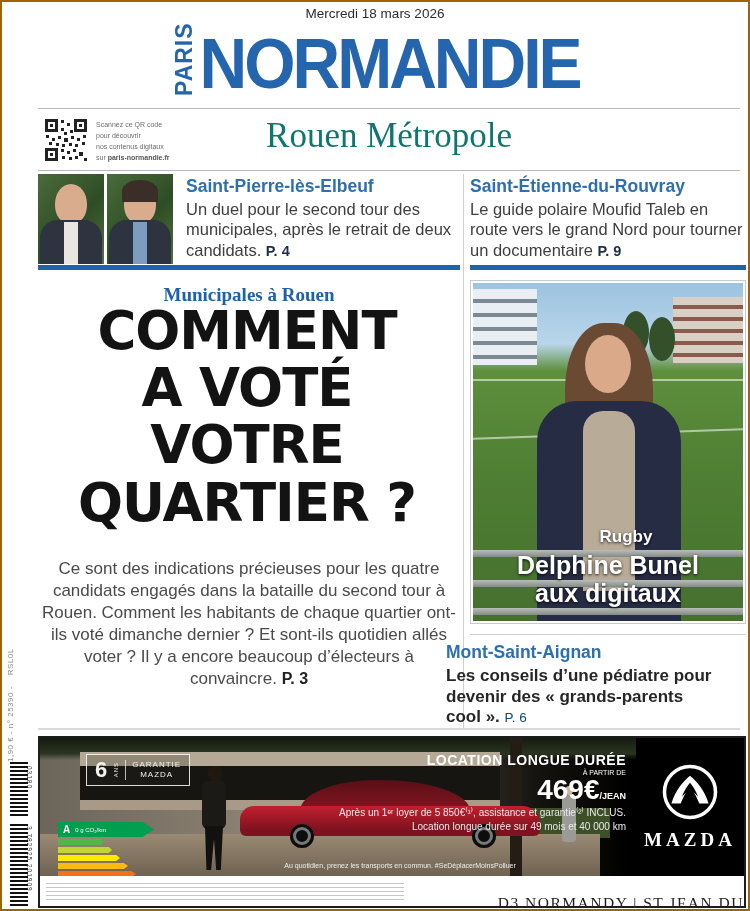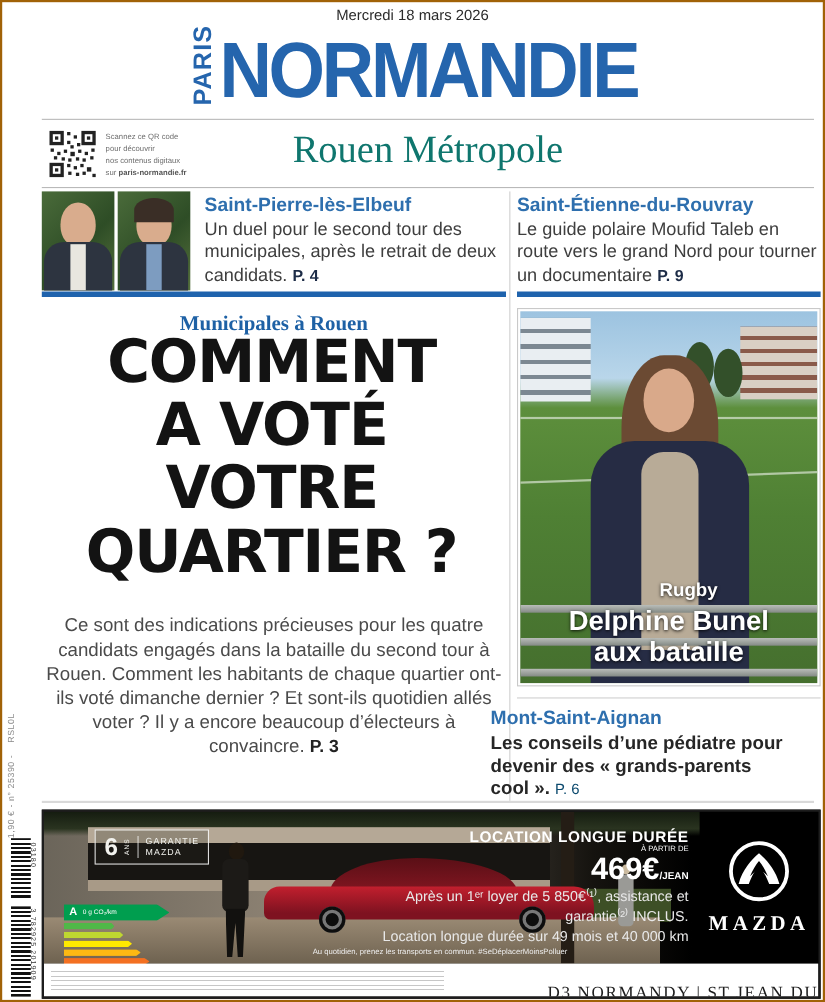--- a/index.html
+++ b/index.html
@@ -156,36 +156,36 @@
   .ad-man2 .torso { position:absolute; left:2px; top:9px; width:14px; height:47px;
                     border-radius:4px; background:#9a9a96; }
   .warranty { position:absolute; left:46px; top:16px; display:flex;
               align-items:center; gap:6px; border:1px solid rgba(255,255,255,.85);
               padding:4px 8px; color:#f2f2ee;
               background:rgba(40,38,30,.25); }
   .warranty .six { font-size:22px; font-weight:bold; line-height:1; }
   .warranty .ans { font-size:6px; letter-spacing:1px; writing-mode:vertical-rl;
                    transform:rotate(180deg); }
   .warranty .glabel { font-size:8px; letter-spacing:1px; line-height:1.3;
-                      border-left:1px solid rgba(255,255,255,.7); padding-left:6px; }
+                      border-left:1px solid rgba(255,255,255,.7); padding-left:6px;text-align:center; }
   .energy { position:absolute; left:18px; top:84px; width:110px; }
   .energy-a { display:flex; align-items:center; gap:5px; width:96px; height:15px;
               background:#009e4f; color:#fff; font-size:10px; font-weight:bold;
               padding-left:5px; clip-path:polygon(0 0,88% 0,100% 50%,88% 100%,0 100%); }
   .energy-a .co2 { font-size:6px; font-weight:normal; }
   .ebar { height:6px; margin-top:2px; clip-path:polygon(0 0,94% 0,100% 50%,94% 100%,0 100%); }
   .ad-text { position:absolute; right:118px; top:8px; width:300px;
              text-align:right; color:#fff; }
   .ad-h1 { font-size:26px; font-weight:bold; letter-spacing:1px; line-height:1.15;
            font-family:"Liberation Sans", sans-serif; }
   .ad-offer { margin-top:6px; font-size:14px; font-weight:bold; letter-spacing:.5px; }
   .ad-offer-sub { font-size:7px; margin-top:1px; }
   .ad-price { font-size:28px; font-weight:bold; line-height:1; }
   .ad-price small { font-size:9px; font-weight:bold; }
-  .ad-cond { font-size:13px; line-height:1.4; margin-top:2px; color:#e8e8e8; }
+  .ad-cond { font-size:10px; line-height:1.4; margin-top:2px; color:#e8e8e8; }
   .mazda-col { position:absolute; right:0; top:0; width:108px; height:138px;
                background:#000; display:flex; flex-direction:column;
                align-items:center; justify-content:center; gap:8px; }
   .mazda-word { color:#fff; font-size:19px; letter-spacing:4px;
                 font-family:"Liberation Serif", serif; font-weight:bold; }
   .eco-msg { position:absolute; left:210px; top:124px; width:300px;
              font-size:7px; color:#eee; text-align:center; }
   .ad-strip { position:absolute; left:0; bottom:0; width:100%; height:30px;
               background:#fff; display:flex; }
   .legal { width:370px; height:100%; padding:4px 6px;
@@ -313,21 +313,21 @@
         <div class="w-face"></div>
       <div class="w-blazer"></div>
         <div class="w-shirt"></div>
       <div class="rail" style="bottom:64px"></div>
       <div class="rail" style="bottom:34px"></div>
       <div class="rail" style="bottom:6px"></div>
       <div class="photo-overlay">
         <div class="photo-kicker">Rugby</div>
         <div class="photo-head">
           <div>Delphine Bunel</div>
-          <div>aux bataille</div>
+          <div>aux digitaux</div>
         </div>
       </div>
     </div>
   </div>
 
   <div class="msa-divider"></div>
   <div class="msa">
     <div class="msa-loc">Mont-Saint-Aignan</div>
     <div class="msa-body"><span>Les conseils d’une pédiatre pour devenir des « grands-parents cool ». </span><span class="msa-pref">P. 6</span></div>
   </div>

